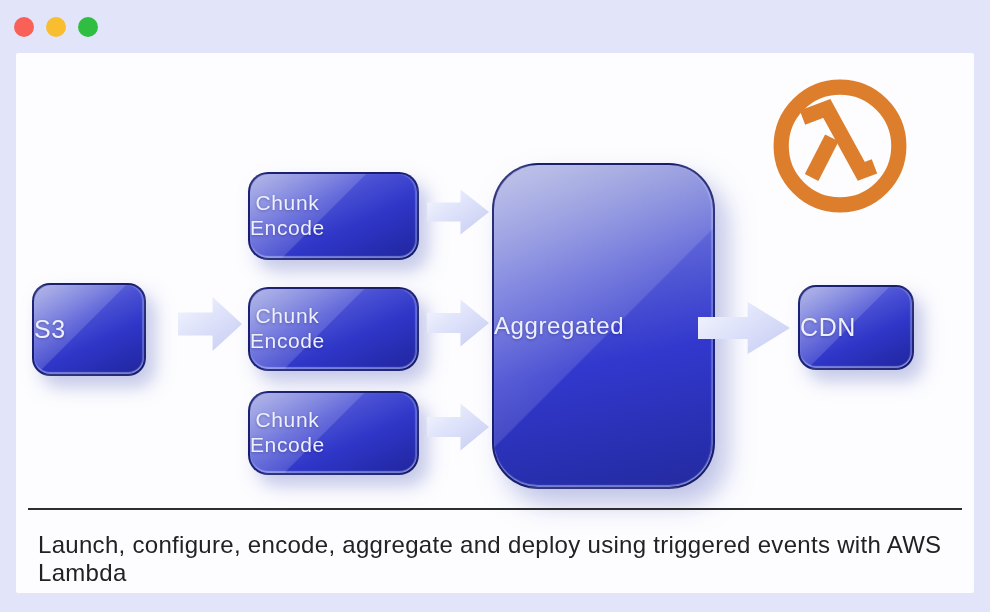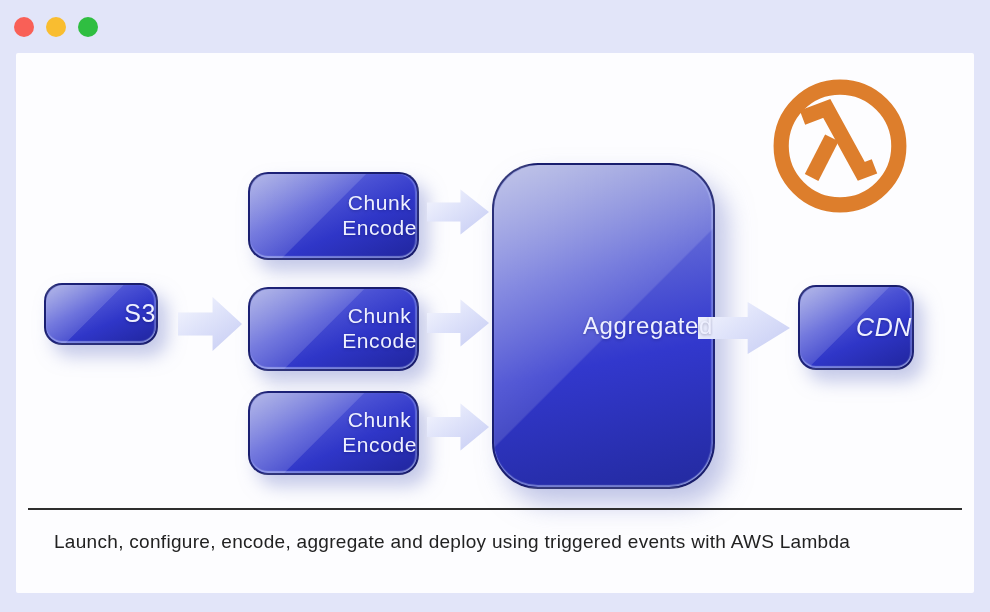--- a/index.html
+++ b/index.html
@@ -33,23 +33,22 @@
   
   .node {
     position: absolute;
     border: 2px solid rgba(22, 26, 90, 0.75);
     background:
       linear-gradient(155deg, #8a91dc 0%, #4a51d4 38%, #2f36c8 62%, #20259d 100%);
     box-shadow:
       9px 11px 18px rgba(138, 148, 210, 0.50),
       inset 0 -2px 1px rgba(210, 225, 255, 0.45),
       inset -2px 0 1px rgba(205, 220, 255, 0.30);
-    display: flex; align-items: center; justify-content: flex-end;
+    display: flex; align-items: center; justify-content: flex-start;
     overflow: hidden;
-    padding-left: 14px;
   }
   .node::after {
     content: "";
     position: absolute; inset: 0;
     border-radius: inherit;
     background: linear-gradient(135deg,
       rgba(255,255,255,0.36) 0%,
       rgba(255,255,255,0.14) 46%,
       rgba(255,255,255,0) 46.5%);
     pointer-events: none;
@@ -57,21 +56,21 @@
   .node-label {
     position: relative; z-index: 1;
     color: #eef0ff;
     white-space: pre-line;
     text-align: center;
     letter-spacing: 0.6px;
     line-height: 1.18;
     text-shadow: 0 1px 3px rgba(0, 0, 60, 0.30);
   }
 
-  .node-s3     { left: 28px;  top: 230px; width: 114px; height: 62px;  border-radius: 18px; }
+  .node-s3     { left: 16px;  top: 230px; width: 114px; height: 93px;  border-radius: 18px; }
   .node-s3 .node-label { font-size: 25px; }
   .node-chunk1 { left: 232px; top: 119px; width: 171px; height: 88px;  border-radius: 20px; }
   .node-chunk2 { left: 232px; top: 234px; width: 171px; height: 84px;  border-radius: 20px; }
   .node-chunk3 { left: 232px; top: 338px; width: 171px; height: 84px;  border-radius: 20px; }
   .node-chunk1 .node-label, .node-chunk2 .node-label, .node-chunk3 .node-label { font-size: 21px; }
   .node-agg {
     left: 476px; top: 110px; width: 223px; height: 326px; border-radius: 46px;
     background: linear-gradient(168deg, #99a0da 0%, #5a61d6 34%, #3238cd 60%, #232a9f 100%);
     box-shadow:
       12px 15px 26px rgba(138, 148, 210, 0.55),
@@ -79,21 +78,21 @@
       inset -2px 0 1px rgba(205, 220, 255, 0.30);
   }
   .node-agg::after {
     background: linear-gradient(135deg,
       rgba(255,255,255,0.40) 0%,
       rgba(255,255,255,0.12) 52%,
       rgba(255,255,255,0) 52.5%);
   }
   .node-agg .node-label { font-size: 24px; }
   .node-cdn    { left: 782px; top: 232px; width: 116px; height: 85px;  border-radius: 18px; }
-  .node-cdn .node-label { font-size: 25px; font-style: italic; }
+  .node-cdn .node-label { font-size: 25px; }
 
   
   .flow-arrow {
     position: absolute;
     background: linear-gradient(145deg, #f7f8fe 0%, #dfe3fa 45%, #c4caf3 100%);
     clip-path: polygon(0 31%, 54% 31%, 54% 5%, 100% 50%, 54% 95%, 54% 69%, 0 69%);
     filter: drop-shadow(3px 5px 4px rgba(160, 170, 225, 0.55));
   }
   .arrow-s3  { left: 162px; top: 241px; width: 64px; height: 60px; }
   .arrow-c1  { left: 411px; top: 134px; width: 62px; height: 50px; }
@@ -104,21 +103,21 @@
   
   .lambda-logo { position: absolute; left: 753px; top: 22px; width: 142px; height: 142px; }
 
   
   .separator {
     position: absolute; left: 12px; top: 455px;
     width: 934px; height: 2px; background: #2e2e2e;
   }
   .caption {
     position: absolute; left: 22px; top: 478px; width: 920px;
-    font-size: 19px; color: #222222; letter-spacing: 0.3px; margin-left: 16px;
+    font-size: 24px; color: #222222; letter-spacing: 0.3px;
   }
 </style>
 </head>
 <body>
 
 <div class="frame">
 
   <div class="titlebar">
     <span class="dot red"></span>
     <span class="dot yellow"></span>

